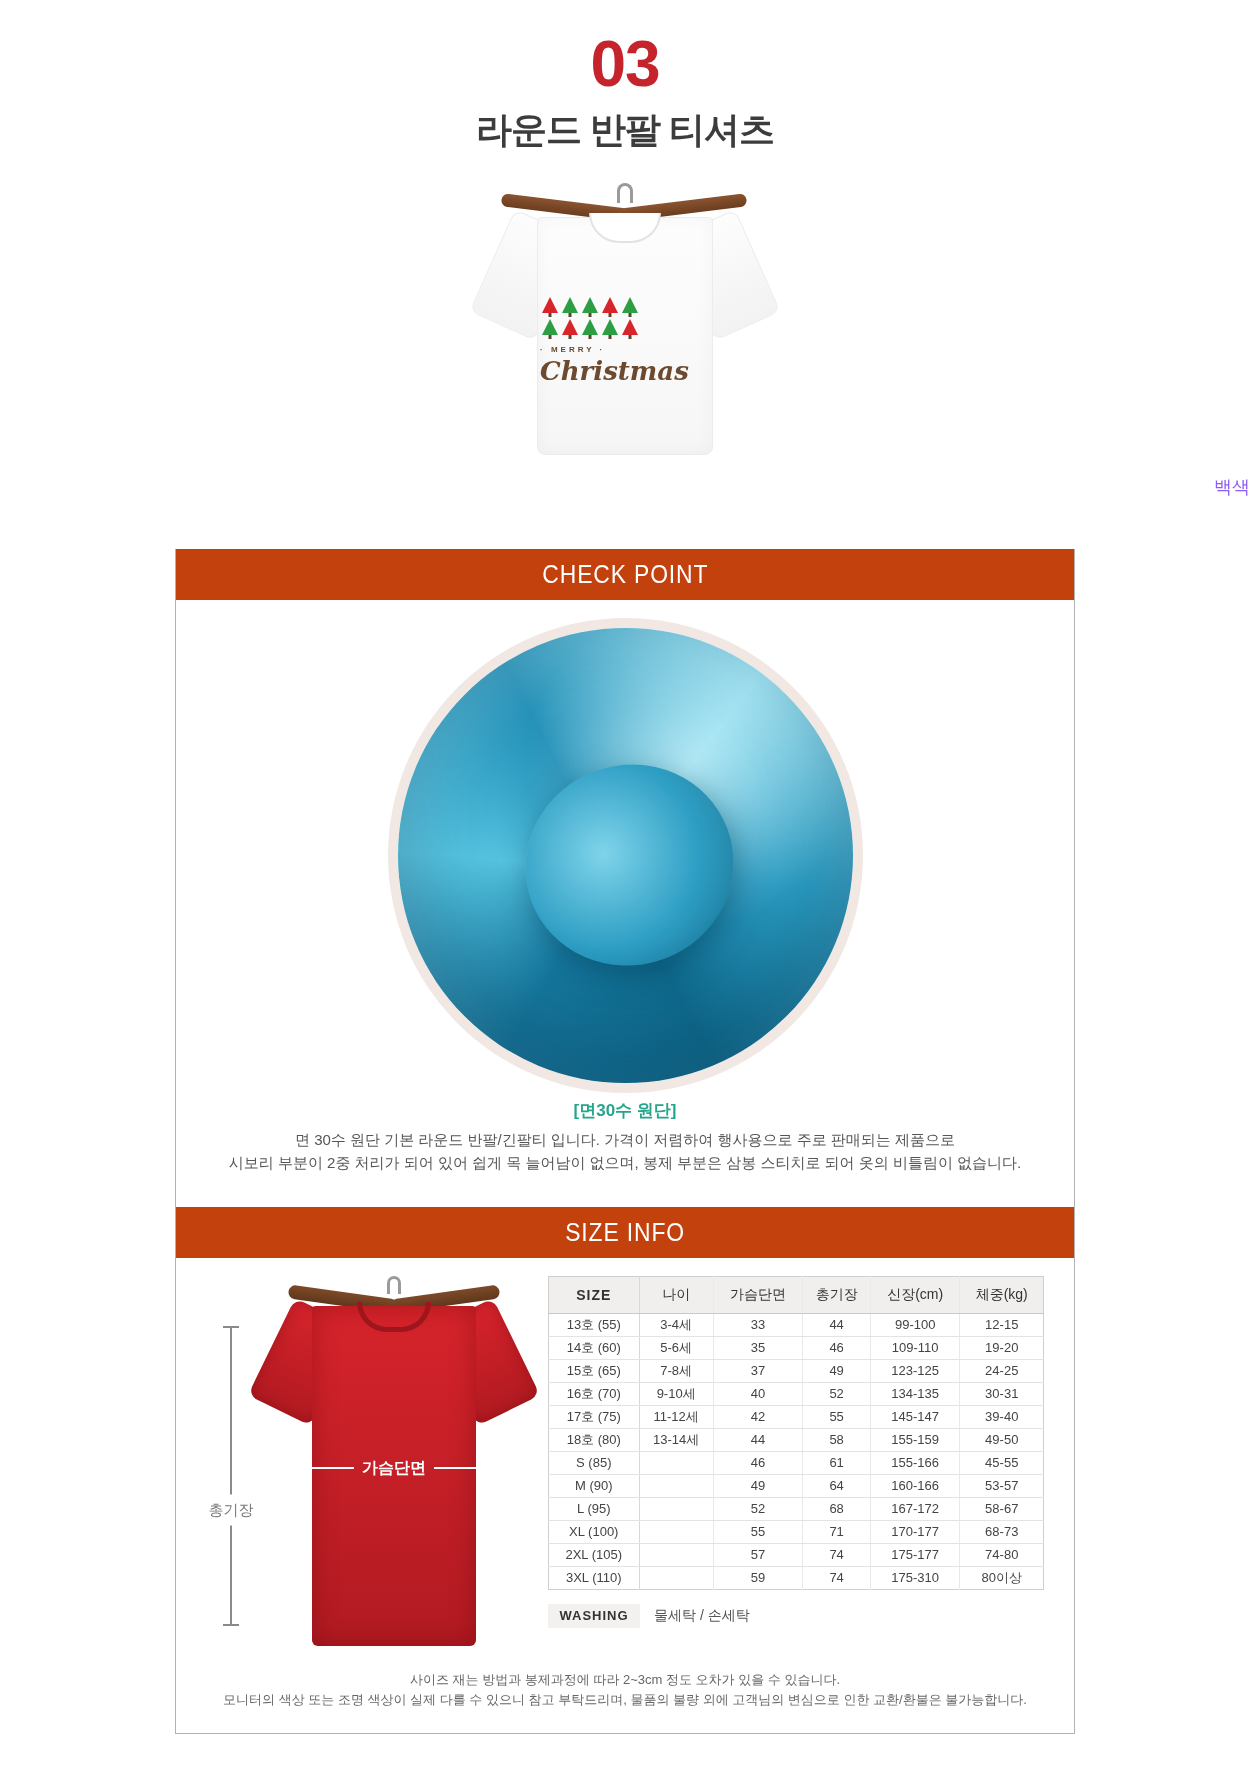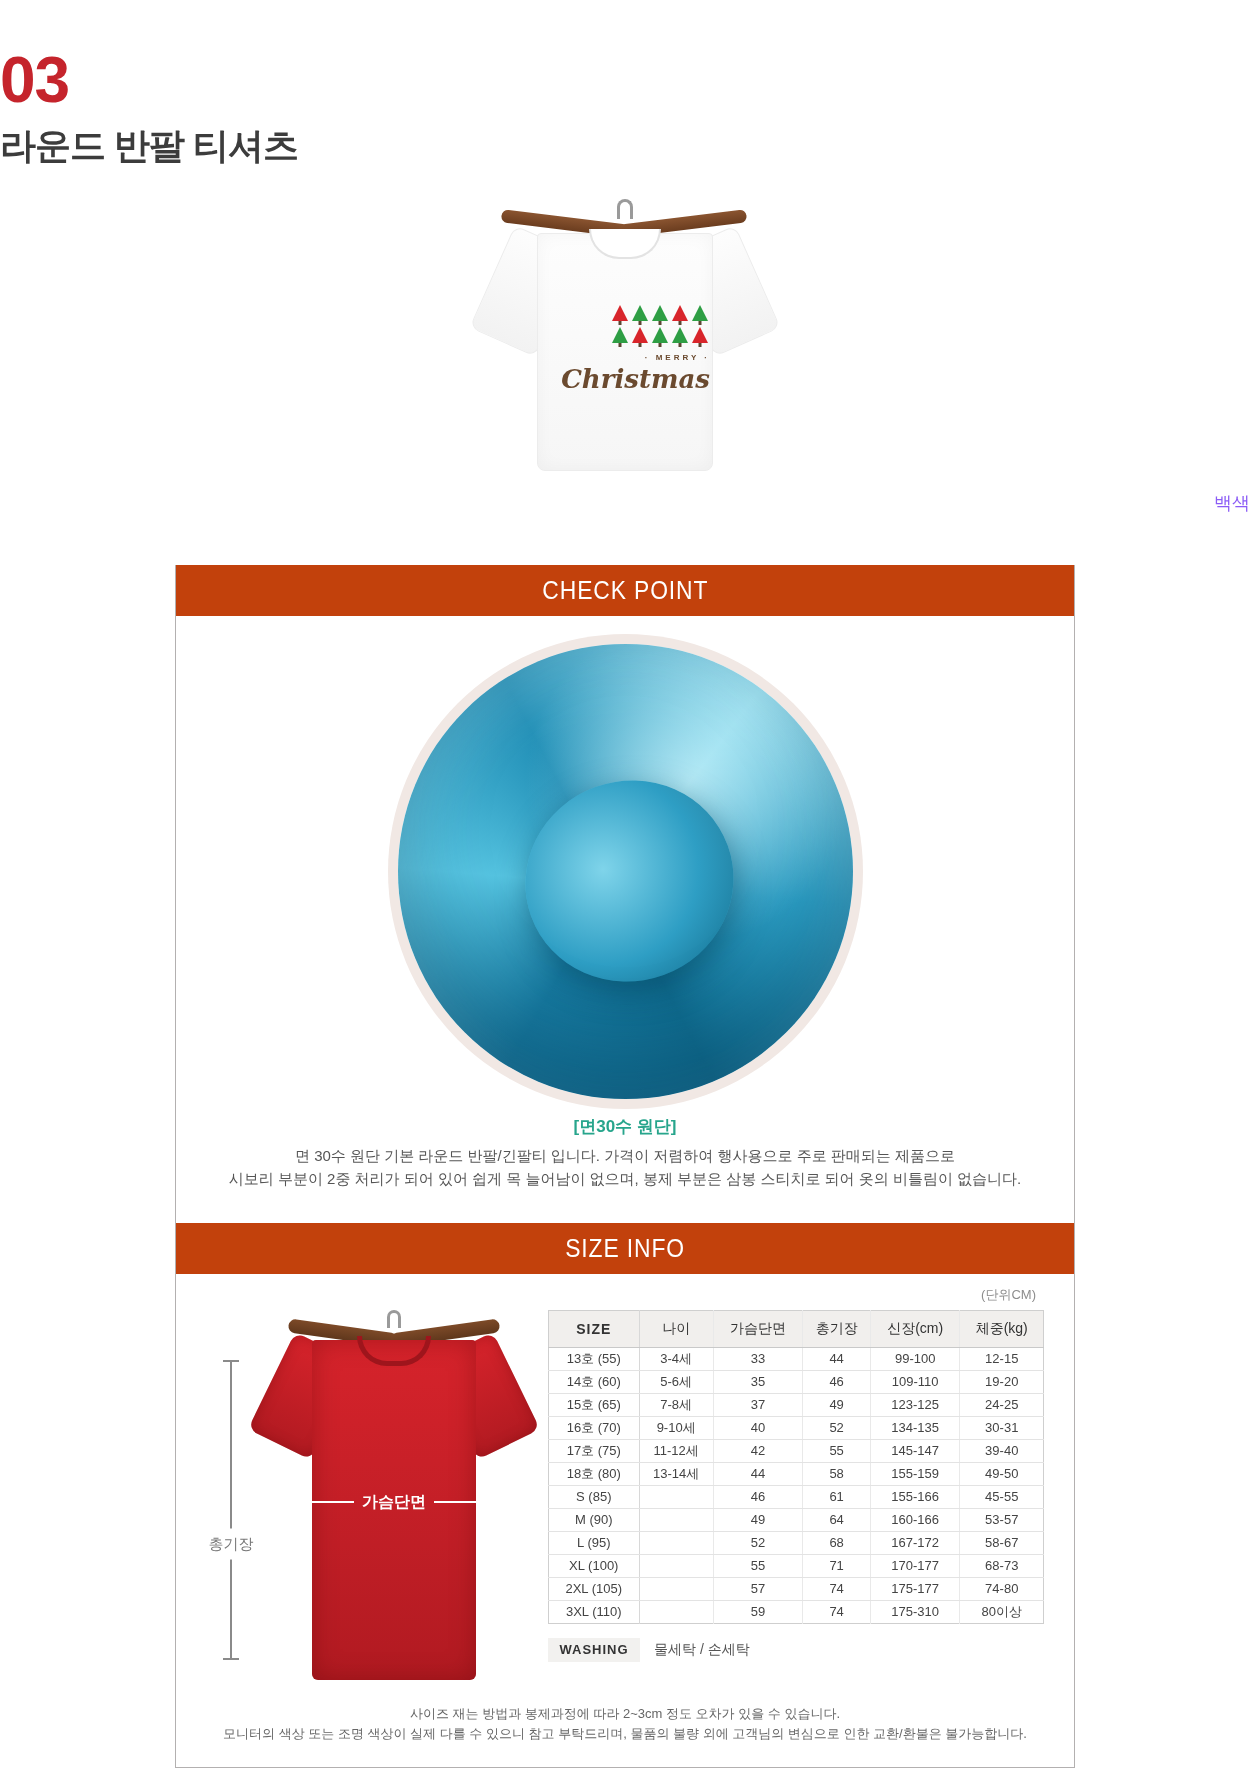--- a/index.html
+++ b/index.html
@@ -3,42 +3,42 @@
 <meta charset="utf-8">
 <style>
   * { margin:0; padding:0; box-sizing:border-box; }
   html,body { background:#ffffff; }
   body {
     width:1250px; height:1781px; position:relative; overflow:hidden;
     font-family:"Liberation Sans", sans-serif; color:#444;
   }
 
   
-  .top-header { text-align:left; padding-top:48px; }
+  .top-header { text-align:center; padding-top:32px; }
   .big-number { font-size:64px; font-weight:700; color:#c5242c; letter-spacing:-1px; line-height:1; }
   .page-title { font-size:36px; font-weight:600; color:#3c3c3c; margin-top:10px; letter-spacing:-1px; }
 
   
   .tee-wrap { width:300px; margin:28px auto 0; position:relative; height:272px; }
   .hanger-hook { position:absolute; left:50%; top:0; width:16px; height:20px; margin-left:-8px;
     border:3px solid #9a9a9a; border-bottom:none; border-radius:8px 8px 0 0; }
   .hanger-bar { position:absolute; top:18px; left:50%; width:128px; height:13px; background:linear-gradient(#8a5430,#6b3d1f);
     border-radius:7px; }
   .hanger-bar.left  { transform:translateX(-124px) rotate(7deg); }
   .hanger-bar.right { transform:translateX(-6px) rotate(-7deg); }
   .tee-body { position:absolute; left:50%; top:34px; width:176px; height:238px; margin-left:-88px;
     background:linear-gradient(180deg,#fdfdfd,#f6f6f6); border:1px solid #ececec; border-radius:4px 4px 8px 8px;
     box-shadow:inset 0 0 18px rgba(0,0,0,0.04); }
   .tee-sleeve { position:absolute; top:36px; width:72px; height:112px; background:linear-gradient(#fdfdfd,#f2f2f2);
     border:1px solid #ececec; border-radius:10px; }
   .tee-sleeve.left  { left:14px;  transform:rotate(24deg); }
   .tee-sleeve.right { right:14px; transform:rotate(-24deg); }
   .tee-neck { position:absolute; left:50%; top:30px; width:72px; height:30px; margin-left:-36px;
     border:2px solid #e3e3e3; border-top:none; border-radius:0 0 40px 40px; background:#fff; }
-  .tee-print { position:absolute; left:50%; top:104px; transform:translateX(-50%); text-align:right; width:170px; }
+  .tee-print { position:absolute; left:50%; top:112px; transform:translateX(-50%); text-align:left; width:170px; }
   .tree-row { height:22px; line-height:22px; }
   .tree { display:inline-block; width:16px; height:20px; position:relative; margin:0 2px; vertical-align:bottom; }
   .tree::before { content:""; position:absolute; left:50%; top:0; transform:translateX(-50%);
     border-left:8px solid transparent; border-right:8px solid transparent; border-bottom:16px solid currentColor; }
   .tree::after { content:""; position:absolute; left:50%; bottom:0; transform:translateX(-50%);
     width:3px; height:4px; background:#5b4632; }
   .tree.red   { color:#d8252b; }
   .tree.green { color:#2e9e44; }
   .merry-text { font-size:8px; letter-spacing:3px; color:#6b4a2f; font-weight:700; margin-top:6px; }
   .christmas-text { font-family:"DejaVu Serif", serif; font-style:italic; font-weight:700;
@@ -154,21 +154,20 @@
   <div class="fabric-desc">
     <div>면 30수 원단 기본 라운드 반팔/긴팔티 입니다. 가격이 저렴하여 행사용으로 주로 판매되는 제품으로</div>
     <div>시보리 부분이 2중 처리가 되어 있어 쉽게 목 늘어남이 없으며, 봉제 부분은 삼봉 스티치로 되어 옷의 비틀림이 없습니다.</div>
   </div>
 
   <div class="banner">
     <span>SIZE INFO</span>
   </div>
 
   <div class="size-content">
-    <div class="unit-note">(단위CM)</div>
 
     <div class="size-flex">
 
       <div class="diagram">
         <div class="red-shirt">
           <div class="rs-hook"></div>
           <div class="rs-bar left"></div>
           <div class="rs-bar right"></div>
           <div class="rs-sleeve left"></div>
           <div class="rs-sleeve right"></div>

